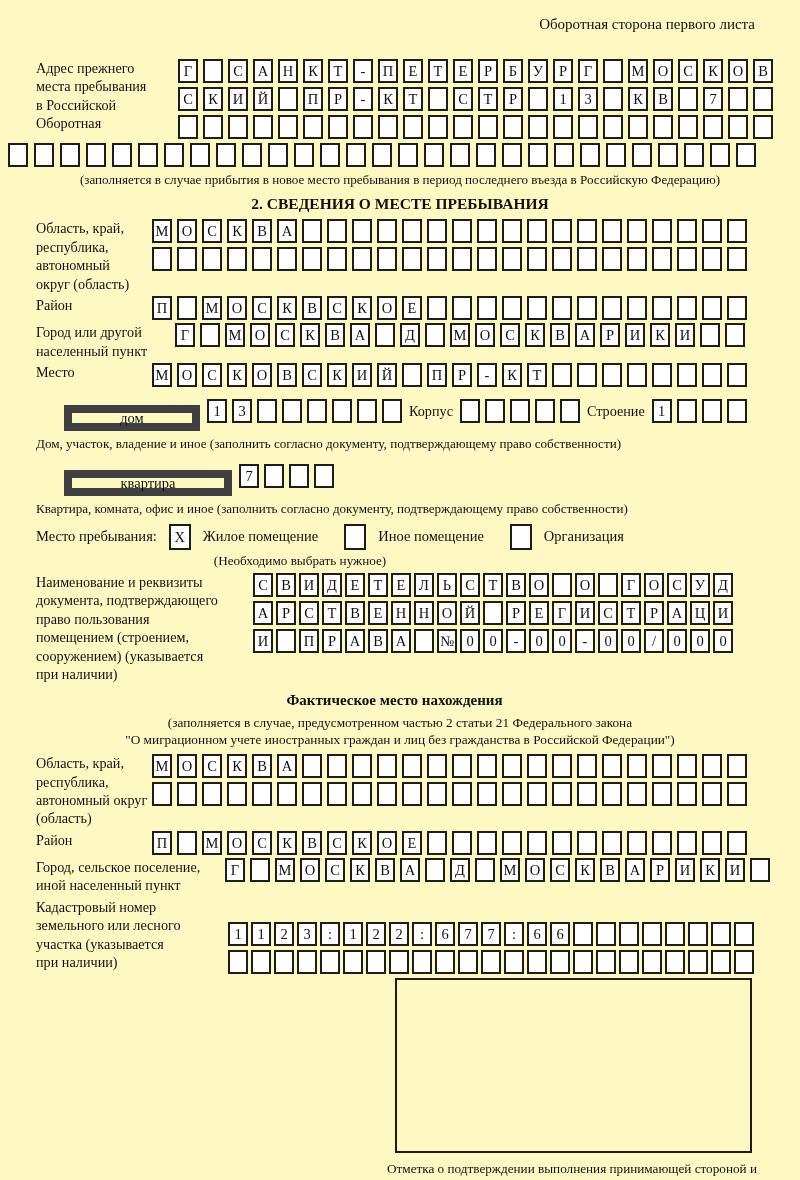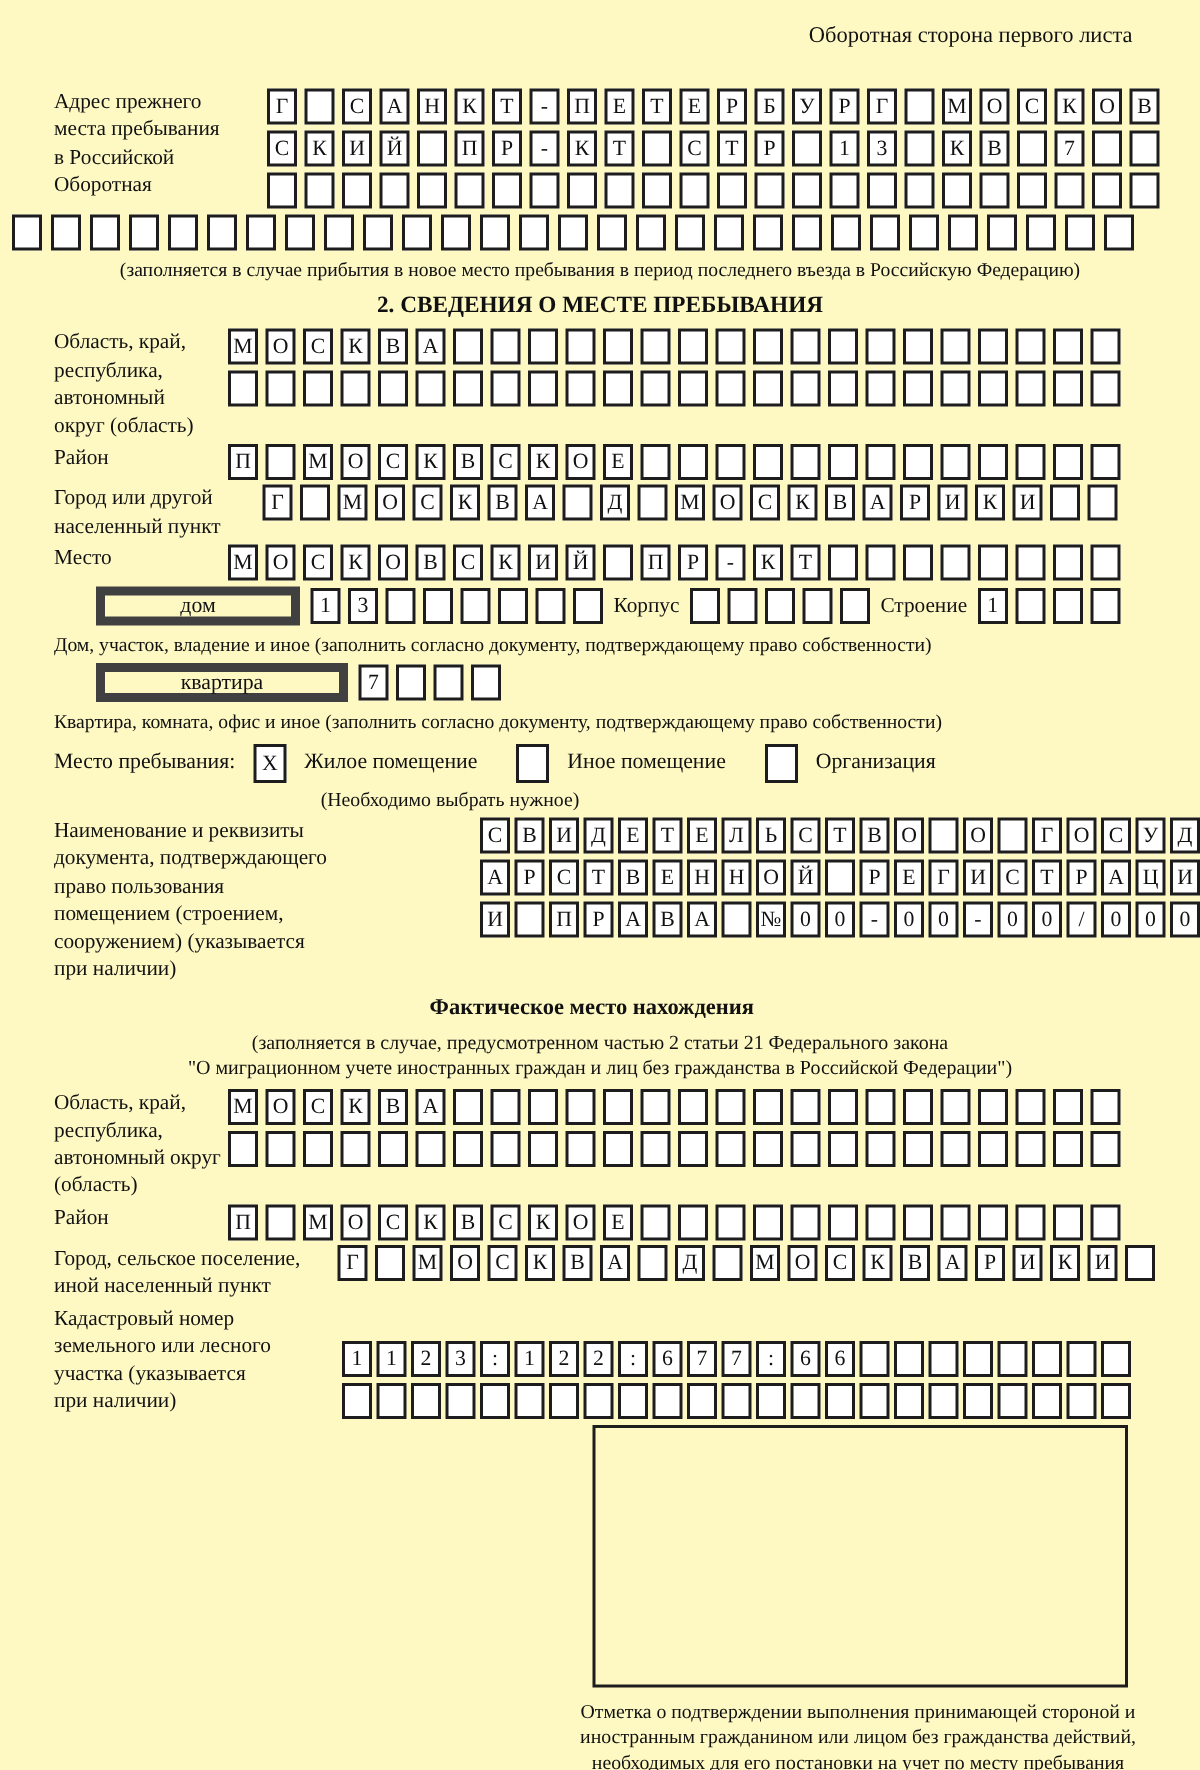--- a/index.html
+++ b/index.html
@@ -20,22 +20,22 @@
     font-size:14.5px;line-height:1;background:#fff;
   }
   .cb{width:22px;height:26px;}
   .caption{font-size:13.1px;line-height:1.25;margin:5px 0 4px 36px;}
   .center{text-align:center;margin-left:0;}
   .h2{font-weight:bold;font-size:15.5px;text-align:center;margin:7px 0 6px 0;}
   .h3{font-weight:bold;font-size:15px;text-align:center;margin:8px 11px 5px 0;}
   .note{font-size:13.3px;text-align:center;line-height:1.3;}
   .inline-row{display:flex;align-items:center;gap:7px;margin:4px 0 0 64px;font-size:14.2px;}
   .wbox{
-    flex:none;height:26px;box-sizing:border-box;border:6px solid #404040;
-    display:flex;align-items:center;justify-content:center;font-size:14.5px;
+    flex:none;height:26px;box-sizing:border-box;border:8px solid #404040;
+    display:flex;align-items:center;justify-content:center;font-size:14.5px;margin-top:14px;
   }
   .mesto-row{display:flex;align-items:center;gap:12px;margin:6px 0 0 36px;font-size:14.5px;}
   .hint{font-size:13.2px;text-align:center;width:320px;margin:3px 0 4px 140px;}
   .stampbox{margin:4px 0 0 395px;width:357px;height:175px;box-sizing:border-box;border:2px solid #1d1d1d;}
   .stampcaption{margin:7px 0 0 368px;width:408px;text-align:center;font-size:13.2px;line-height:1.3;}
 </style>
 </head>
 <body>
 
 <div class="page">
@@ -365,21 +365,21 @@
     <span>Место пребывания:</span>
     <span class="c cb">X</span>
     <span>Жилое помещение</span>
     <span class="c cb" style="margin-left:14px;"></span>
     <span>Иное помещение</span>
     <span class="c cb" style="margin-left:14px;"></span>
     <span>Организация</span>
   </div>
   <div class="hint">(Необходимо выбрать нужное)</div>
 
-  <div class="block" style="margin-top:4px;justify-content:space-between;">
+  <div class="block" style="margin-top:4px;">
     <div class="lbl" style="width:217px;">
         <div>Наименование и реквизиты</div>
         <div>документа, подтверждающего</div>
         <div>право пользования</div>
         <div>помещением (строением,</div>
         <div>сооружением) (указывается</div>
         <div>при наличии)</div>
       </div>
     <div class="rows">
       <div class="cells tight">

